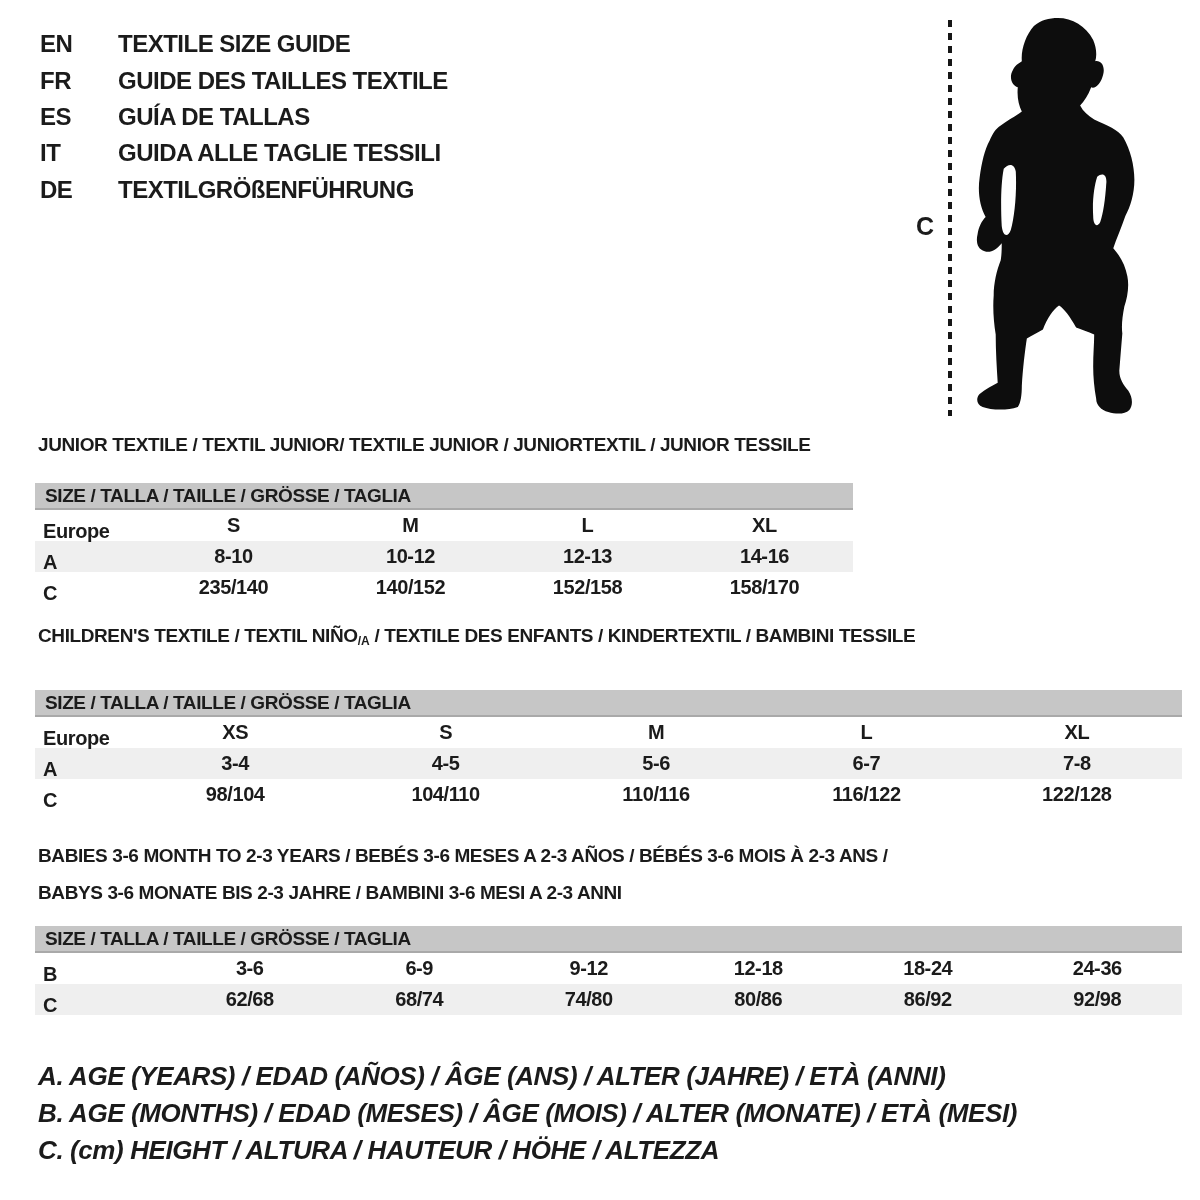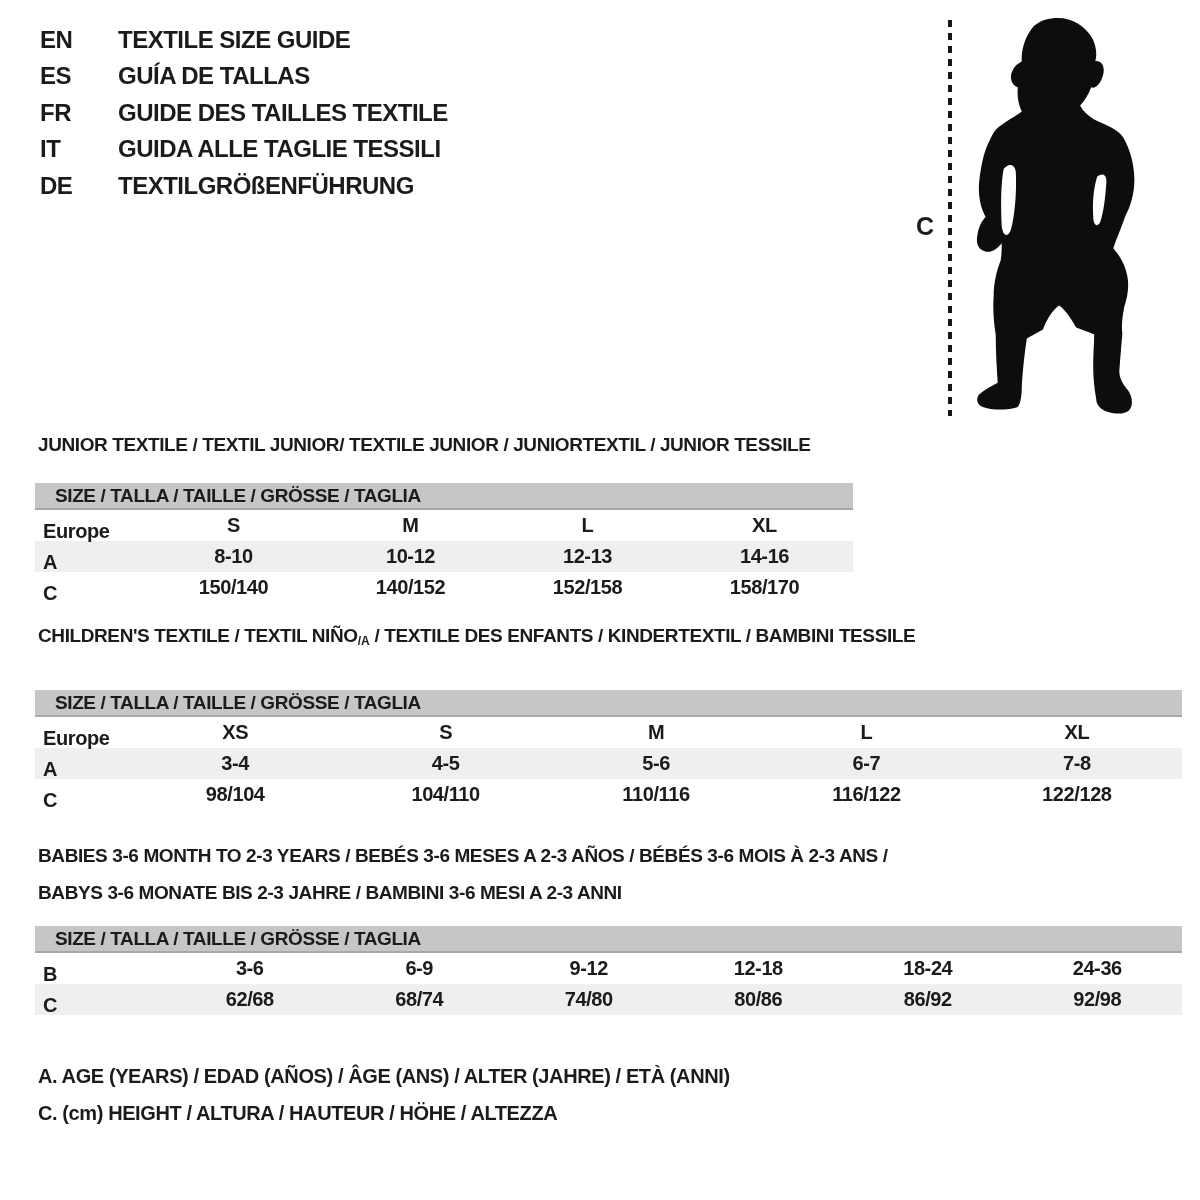--- a/index.html
+++ b/index.html
@@ -4,21 +4,21 @@
 <style>
   html,body{margin:0;padding:0;}
   body{
     width:1200px;height:1200px;position:relative;background:#ffffff;
     font-family:"Liberation Sans","DejaVu Sans",sans-serif;
     font-weight:700;color:#1b1b1b;overflow:hidden;
     -webkit-font-smoothing:antialiased;
   }
   
   .langs{position:absolute;left:40px;top:26px;}
-  .lang-row{display:flex;height:36.4px;}
+  .lang-row{display:flex;align-items:center;height:36.4px;}
   .lang-code{width:78px;font-size:24px;letter-spacing:-0.5px;}
   .lang-title{font-size:24px;letter-spacing:-0.5px;white-space:nowrap;}
 
   
   .figure{position:absolute;left:0;top:0;width:1200px;height:430px;pointer-events:none;}
   .dash-line{
     position:absolute;left:948px;top:20px;width:4px;height:396px;
     background:repeating-linear-gradient(to bottom,#161616 0px,#161616 7px,transparent 7px,transparent 13px);
   }
   .c-label{position:absolute;left:916px;top:212px;font-size:25px;}
@@ -27,52 +27,52 @@
   
   .section-heading{
     position:absolute;left:38px;font-size:19px;letter-spacing:-0.4px;white-space:nowrap;
   }
   .heading-sub{font-size:12px;position:relative;top:3px;letter-spacing:0;}
   .size-table{position:absolute;left:35px;}
   .size-table.w-junior{width:818px;}
   .size-table.w-full{width:1147px;}
   .size-bar{
     height:27px;background:#c6c6c6;border-bottom:2px solid #a9a9a9;
-    display:flex;align-items:center;padding-left:20px;box-sizing:border-box;
+    display:flex;align-items:center;padding-left:10px;box-sizing:border-box;
     font-size:19px;letter-spacing:-0.4px;
   }
   .trow{display:flex;align-items:center;height:31px;font-size:20px;letter-spacing:-0.4px;}
   .trow.shaded{background:#efefef;}
   .tlabel{text-align:left;padding-left:8px;box-sizing:border-box;margin-top:12px;}
   .w-junior .tlabel{width:110px;}
   .w-children .tlabel{width:95px;}
   .w-babies .tlabel{width:130px;}
   .tcell{flex:1;text-align:center;}
 
   
   .legend{position:absolute;left:38px;top:1058px;}
-  .legend-line{height:37px;display:flex;align-items:center;font-size:20px;letter-spacing:-0.4px;white-space:nowrap;}
+  .legend-line{height:37px;display:flex;align-items:center;font-size:26px;letter-spacing:-0.4px;white-space:nowrap;font-style:italic;}
 </style>
 </head>
 <body>
 
 <div class="page">
 
   <div class="langs">
     <div class="lang-row">
       <span class="lang-code">EN</span>
       <span class="lang-title">TEXTILE SIZE GUIDE</span>
     </div>
     <div class="lang-row">
+      <span class="lang-code">FR</span>
+      <span class="lang-title">GUIDE DES TAILLES TEXTILE</span>
+    </div>
+    <div class="lang-row">
       <span class="lang-code">ES</span>
       <span class="lang-title">GUÍA DE TALLAS</span>
-    </div>
-    <div class="lang-row">
-      <span class="lang-code">FR</span>
-      <span class="lang-title">GUIDE DES TAILLES TEXTILE</span>
     </div>
     <div class="lang-row">
       <span class="lang-code">IT</span>
       <span class="lang-title">GUIDA ALLE TAGLIE TESSILI</span>
     </div>
     <div class="lang-row">
       <span class="lang-code">DE</span>
       <span class="lang-title">TEXTILGRÖßENFÜHRUNG</span>
     </div>
   </div>
@@ -127,21 +127,21 @@
     </div>
     <div class="trow shaded">
       <span class="tlabel">A</span>
       <span class="tcell">8-10</span>
       <span class="tcell">10-12</span>
       <span class="tcell">12-13</span>
       <span class="tcell">14-16</span>
     </div>
     <div class="trow">
       <span class="tlabel">C</span>
-      <span class="tcell">150/140</span>
+      <span class="tcell">235/140</span>
       <span class="tcell">140/152</span>
       <span class="tcell">152/158</span>
       <span class="tcell">158/170</span>
     </div>
   </div>
 
   <div class="section-heading" style="top:625px;">
     <span>CHILDREN'S TEXTILE / TEXTIL NIÑO</span><span class="heading-sub">/A</span><span> / TEXTILE DES ENFANTS / KINDERTEXTIL / BAMBINI TESSILE</span>
   </div>
   <div class="size-table w-full w-children" style="top:690px;">
@@ -195,16 +195,17 @@
       <span class="tcell">68/74</span>
       <span class="tcell">74/80</span>
       <span class="tcell">80/86</span>
       <span class="tcell">86/92</span>
       <span class="tcell">92/98</span>
     </div>
   </div>
 
   <div class="legend">
     <div class="legend-line">A. AGE (YEARS) / EDAD (AÑOS) / ÂGE (ANS) / ALTER (JAHRE) / ETÀ (ANNI)</div>
+    <div class="legend-line">B. AGE (MONTHS) / EDAD (MESES) / ÂGE (MOIS) / ALTER (MONATE) / ETÀ (MESI)</div>
     <div class="legend-line">C. (cm) HEIGHT / ALTURA / HAUTEUR / HÖHE / ALTEZZA</div>
   </div>
 
 </div>
 
 </body></html>

